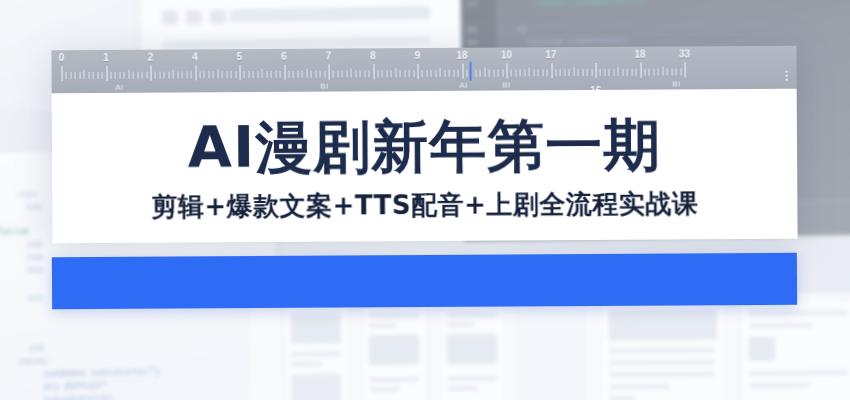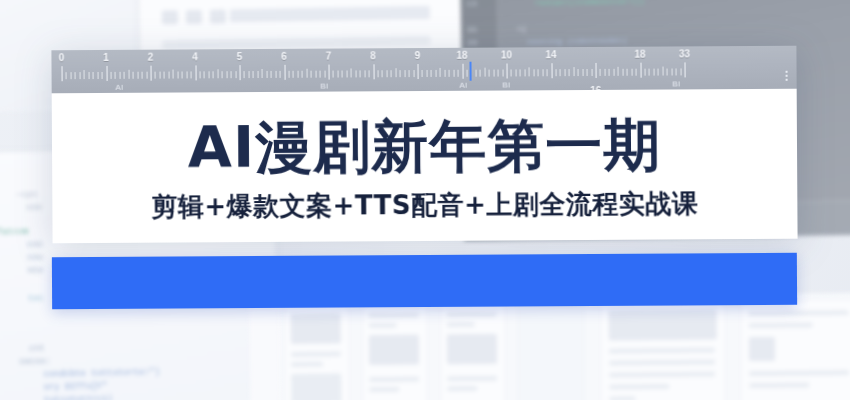--- a/index.html
+++ b/index.html
@@ -440,21 +440,21 @@
           <div class="major" style="left: 455px;"></div>
           <div class="minor" style="left: 459.45px;"></div>
           <div class="minor" style="left: 463.9px;"></div>
           <div class="minor" style="left: 468.35px;"></div>
           <div class="minor" style="left: 472.8px;"></div>
           <div class="minor" style="left: 477.25px; top: 20px; height: 9px;"></div>
           <div class="minor" style="left: 481.7px;"></div>
           <div class="minor" style="left: 486.15px;"></div>
           <div class="minor" style="left: 490.6px;"></div>
           <div class="minor" style="left: 495.05px;"></div>
-          <div class="tick-num" style="left: 499.5px;">14</div>
+          <div class="tick-num" style="left: 499.5px;">17</div>
           <div class="major" style="left: 499.5px;"></div>
           <div class="minor" style="left: 503.95px;"></div>
           <div class="minor" style="left: 508.4px;"></div>
           <div class="minor" style="left: 512.85px;"></div>
           <div class="minor" style="left: 517.3px;"></div>
           <div class="minor" style="left: 521.75px; top: 20px; height: 9px;"></div>
           <div class="minor" style="left: 526.2px;"></div>
           <div class="minor" style="left: 530.65px;"></div>
           <div class="minor" style="left: 535.1px;"></div>
           <div class="minor" style="left: 539.55px;"></div>

